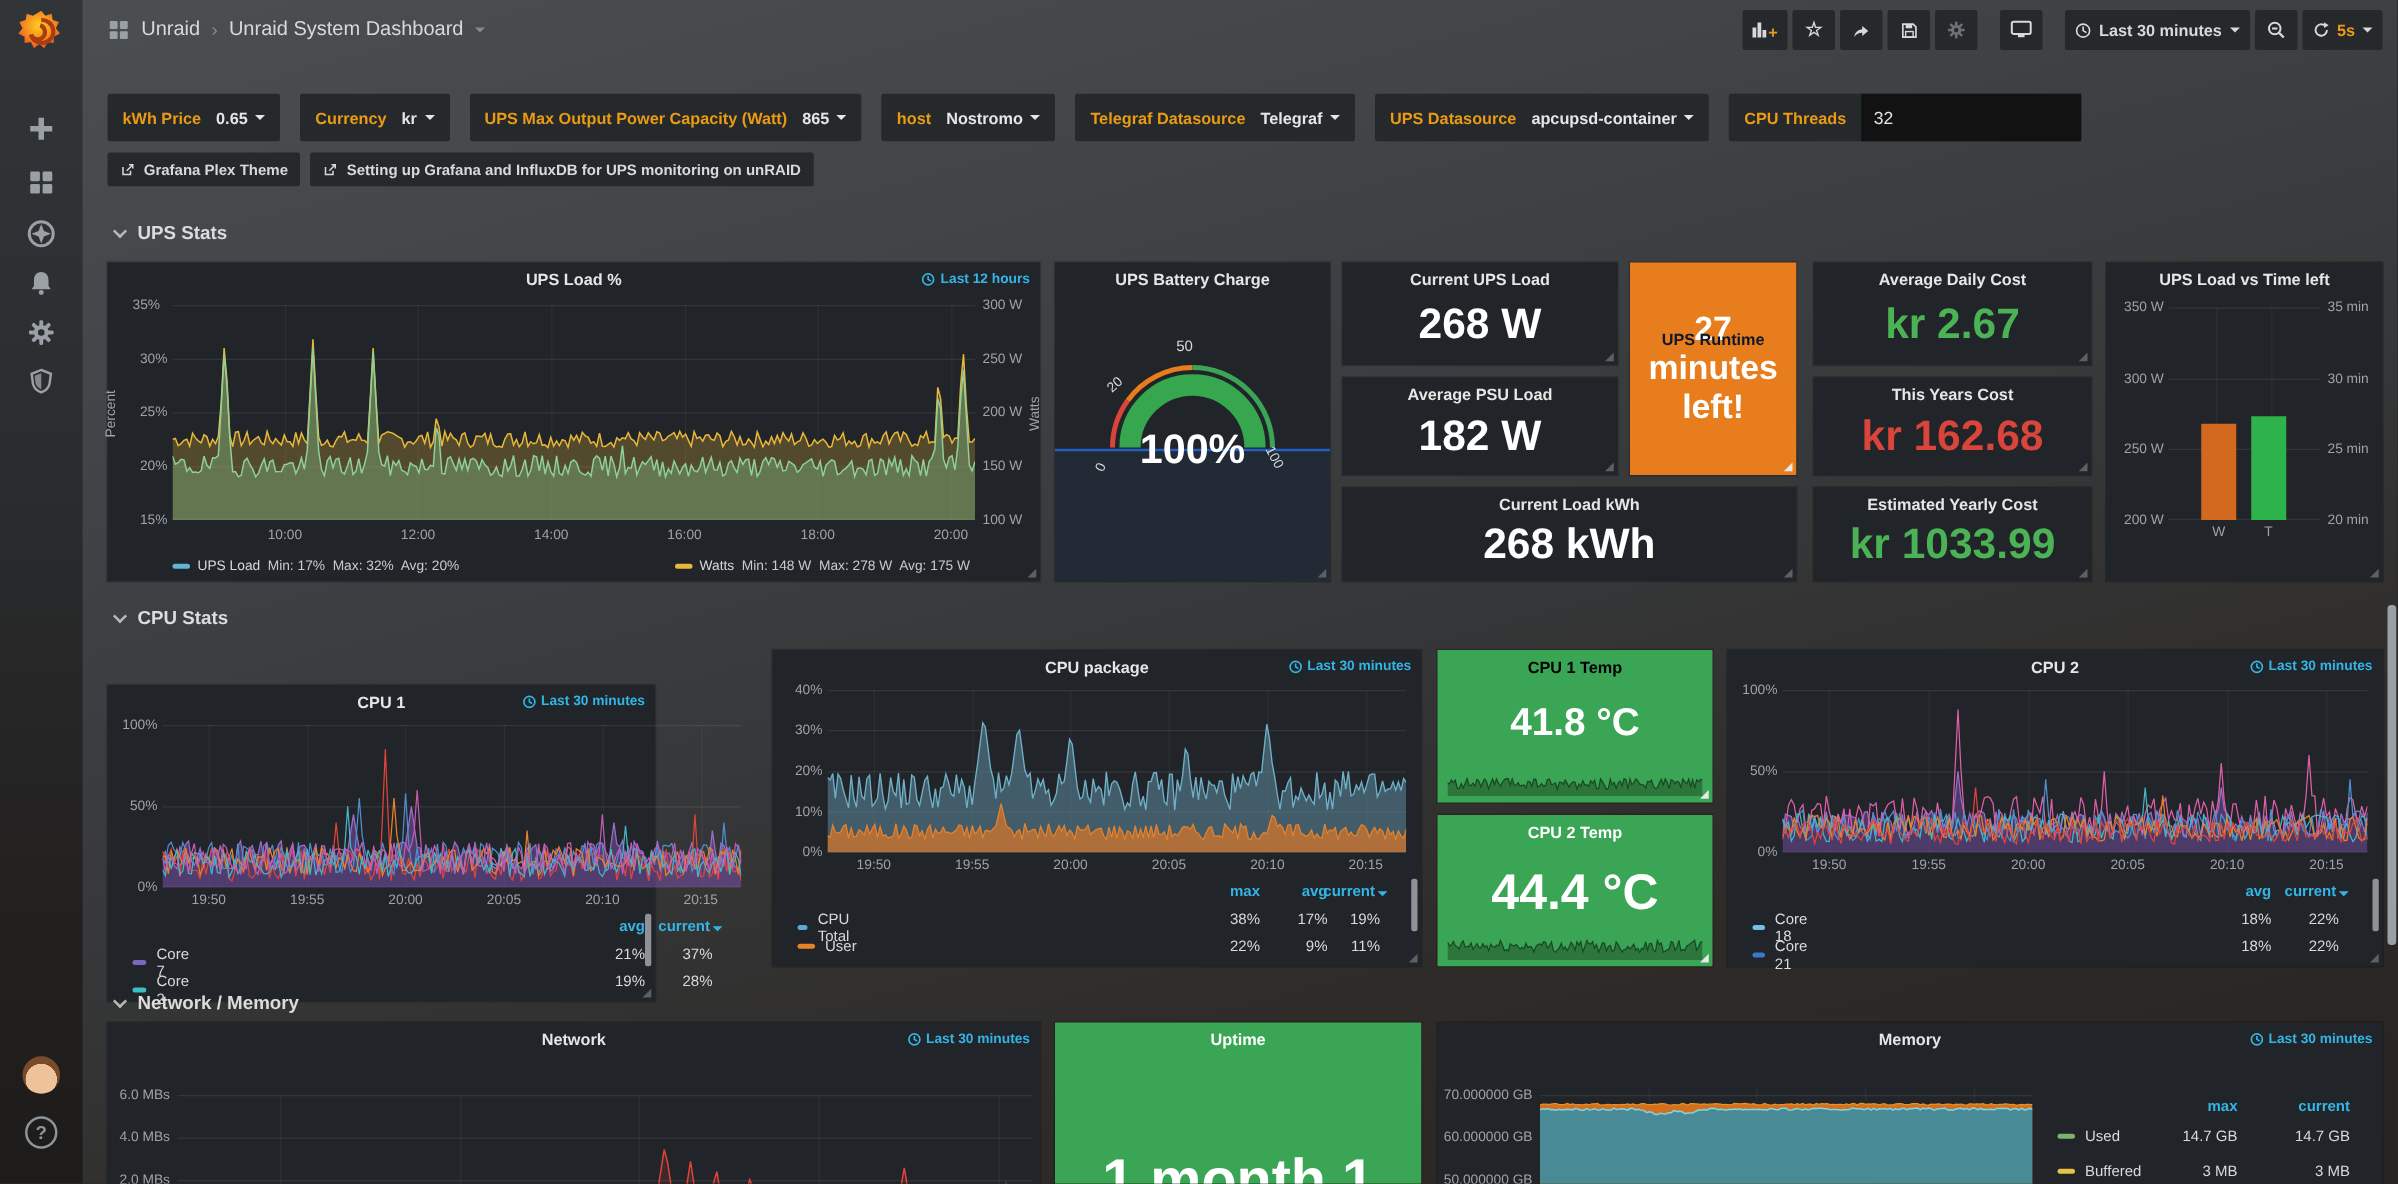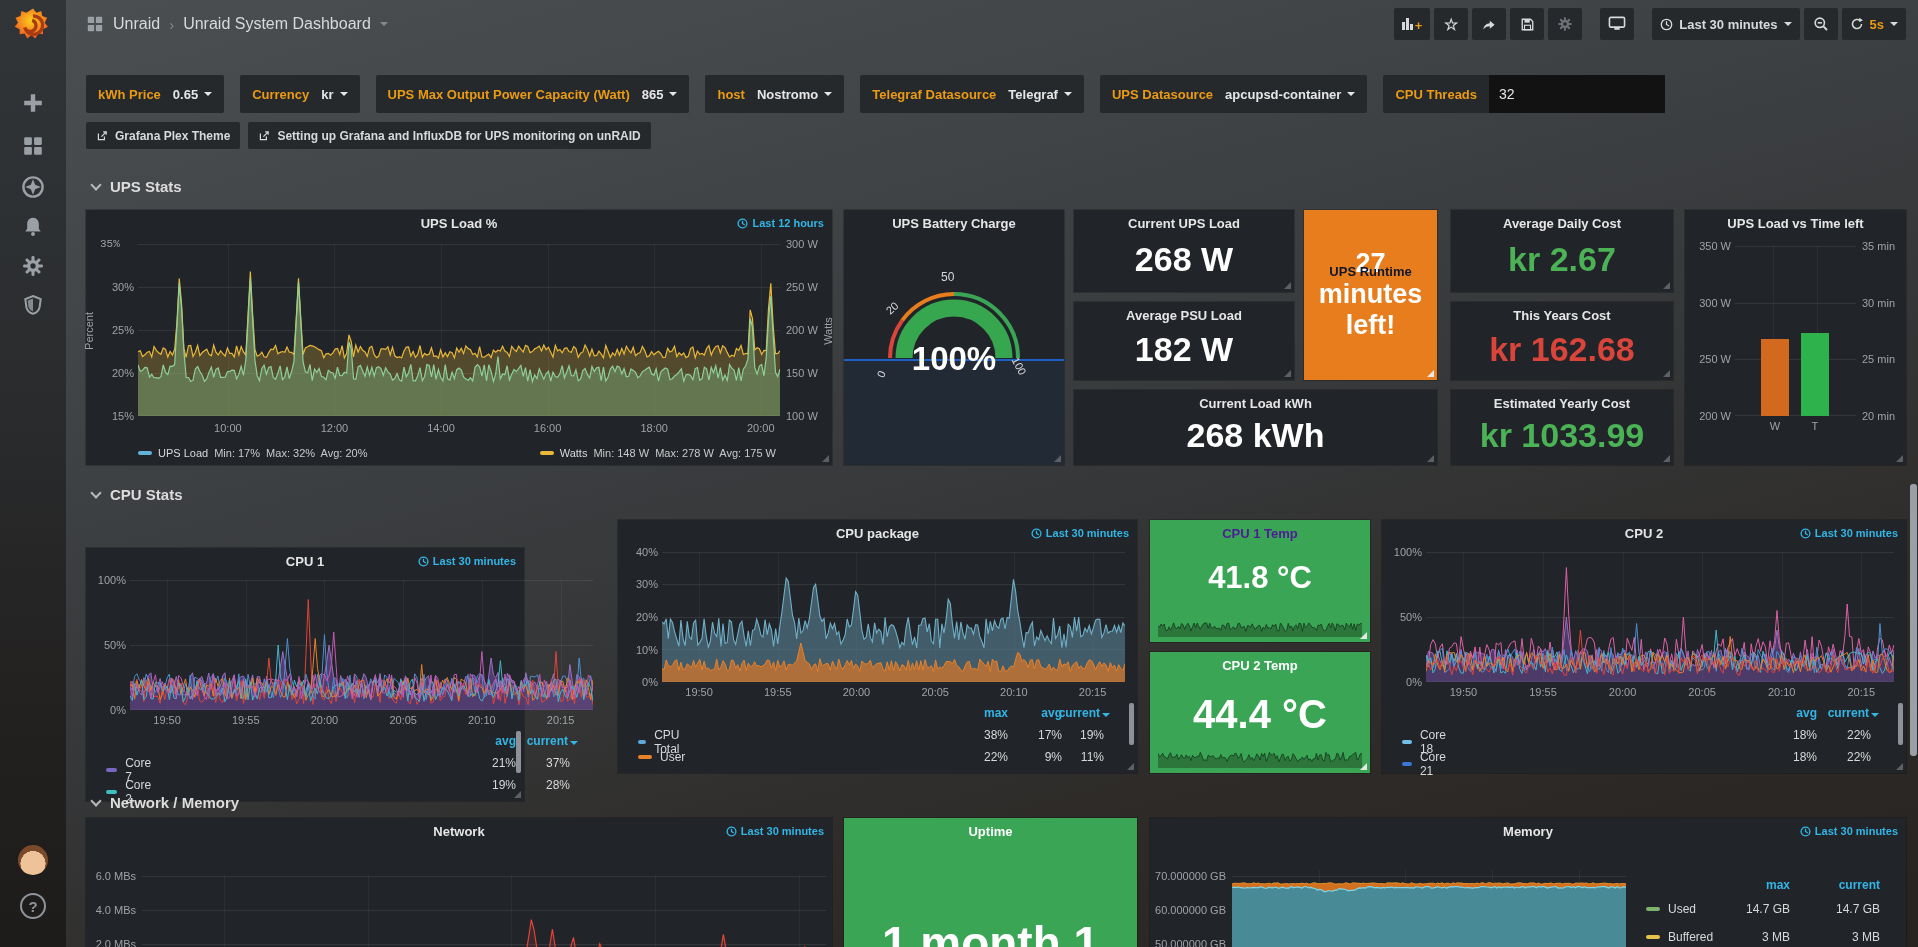--- a/index.html
+++ b/index.html
@@ -306,21 +306,21 @@
     <div class="ptitle">UPS Load %</div>
     <div class="ptime">
       <svg width="11" height="11" viewBox="0 0 20 20">
           <circle cx="10" cy="10" r="8" fill="none" stroke="#33b5e5" stroke-width="2.4"></circle>
           <path d="M10 5v5l4 2.4" fill="none" stroke="#33b5e5" stroke-width="2.4"></path>
         </svg>
       <span>Last 12 hours</span>
     </div>
     <span class="ylab" style="left:-16px;top:115px;">Percent</span>
     <span class="ylab" style="right:-10px;top:115px;">Watts</span>
-    <span class="tick" style="left:14px;width:34px;text-align:left;top:28px;font-family:Liberation Mono, monospace;">35%</span>
+    <span class="tick" style="left:14px;width:34px;text-align:center;top:28px;">35%</span>
     <span class="tick" style="left:14px;width:34px;text-align:right;top:71px;">30%</span>
     <span class="tick" style="left:14px;width:34px;text-align:right;top:114px;">25%</span>
     <span class="tick" style="left:14px;width:34px;text-align:right;top:157px;">20%</span>
     <span class="tick" style="left:14px;width:34px;text-align:right;top:200px;">15%</span>
     <span class="tick" style="left:700px;top:28px;">300 W</span>
     <span class="tick" style="left:700px;top:71px;">250 W</span>
     <span class="tick" style="left:700px;top:114px;">200 W</span>
     <span class="tick" style="left:700px;top:157px;text-align:right;">150 W</span>
     <span class="tick" style="left:700px;top:200px;">100 W</span>
     <div class="plot" style="left:52px;top:34px;width:642px;height:172px;">
@@ -582,21 +582,21 @@
         </span>
       <span class="cell" style="left:330px;width:60px;top:230px;">22%</span>
       <span class="cell" style="left:386px;width:58px;top:230px;">9%</span>
       <span class="cell" style="left:430px;width:56px;top:230px;">11%</span>
     </div>
     <div class="lscroll" style="right:3px;top:183px;height:42px;"></div>
     <i class="rz"></i>
   </div>
 
   <div class="panel" style="left:1150px;top:520px;width:220px;height:122px;background:#3aa655;">
-    <div class="ptitle" style="color:#4c1d95;">CPU 1 Temp</div>
+    <div class="ptitle" style="color:#000000;">CPU 1 Temp</div>
     <div class="statv" style="top:40px;font-size:31px;">41.8 °C</div>
     <div class="plot" style="left:8px;right:8px;bottom:5px;height:22px;">
       <svg viewBox="0 0 100 100" preserveAspectRatio="none">
         <g>
             <polygon points="0,100 0.00,49.52 0.77,55.18 1.54,40.98 2.31,50.74 3.08,40.88 3.85,71.52 4.62,70.93 5.38,53.33 6.15,69.92 6.92,53.45 7.69,35.87 8.46,59.53 9.23,61.61 10.00,51.84 10.77,63.68 11.54,38.75 12.31,44.56 13.08,65.70 13.85,48.20 14.62,37.38 15.38,48.92 16.15,73.31 16.92,53.63 17.69,36.68 18.46,57.39 19.23,36.64 20.00,52.31 20.77,63.80 21.54,49.74 22.31,39.14 23.08,35.84 23.85,36.26 24.62,60.51 25.38,36.87 26.15,59.54 26.92,59.75 27.69,50.22 28.46,62.92 29.23,60.20 30.00,59.21 30.77,69.72 31.54,45.18 32.31,47.19 33.08,63.28 33.85,38.03 34.62,37.48 35.38,66.94 36.15,62.08 36.92,53.41 37.69,64.02 38.46,60.68 39.23,38.33 40.00,37.85 40.77,57.14 41.54,55.57 42.31,51.79 43.08,74.80 43.85,48.45 44.62,49.14 45.38,57.01 46.15,40.31 46.92,53.26 47.69,67.08 48.46,54.49 49.23,47.47 50.00,48.36 50.77,74.32 51.54,55.11 52.31,64.17 53.08,43.13 53.85,59.50 54.62,57.86 55.38,64.25 56.15,43.99 56.92,52.75 57.69,41.02 58.46,71.90 59.23,72.17 60.00,36.77 60.77,46.57 61.54,59.47 62.31,74.84 63.08,71.34 63.85,37.97 64.62,58.56 65.38,49.53 66.15,71.00 66.92,51.25 67.69,44.48 68.46,61.91 69.23,36.27 70.00,39.52 70.77,74.02 71.54,36.93 72.31,57.99 73.08,50.67 73.85,36.57 74.62,43.22 75.38,55.19 76.15,58.52 76.92,58.54 77.69,70.91 78.46,46.13 79.23,47.28 80.00,41.17 80.77,62.71 81.54,72.79 82.31,69.30 83.08,51.61 83.85,38.39 84.62,58.63 85.38,36.16 86.15,47.41 86.92,72.50 87.69,39.69 88.46,43.20 89.23,54.24 90.00,45.54 90.77,49.07 91.54,67.18 92.31,37.03 93.08,48.37 93.85,54.66 94.62,37.51 95.38,64.43 96.15,40.01 96.92,70.30 97.69,40.59 98.46,46.57 99.23,38.73 100.00,40.17 100,100" fill="rgba(30,70,35,0.5)" stroke="none"></polygon>
             <polyline points="0.00,49.52 0.77,55.18 1.54,40.98 2.31,50.74 3.08,40.88 3.85,71.52 4.62,70.93 5.38,53.33 6.15,69.92 6.92,53.45 7.69,35.87 8.46,59.53 9.23,61.61 10.00,51.84 10.77,63.68 11.54,38.75 12.31,44.56 13.08,65.70 13.85,48.20 14.62,37.38 15.38,48.92 16.15,73.31 16.92,53.63 17.69,36.68 18.46,57.39 19.23,36.64 20.00,52.31 20.77,63.80 21.54,49.74 22.31,39.14 23.08,35.84 23.85,36.26 24.62,60.51 25.38,36.87 26.15,59.54 26.92,59.75 27.69,50.22 28.46,62.92 29.23,60.20 30.00,59.21 30.77,69.72 31.54,45.18 32.31,47.19 33.08,63.28 33.85,38.03 34.62,37.48 35.38,66.94 36.15,62.08 36.92,53.41 37.69,64.02 38.46,60.68 39.23,38.33 40.00,37.85 40.77,57.14 41.54,55.57 42.31,51.79 43.08,74.80 43.85,48.45 44.62,49.14 45.38,57.01 46.15,40.31 46.92,53.26 47.69,67.08 48.46,54.49 49.23,47.47 50.00,48.36 50.77,74.32 51.54,55.11 52.31,64.17 53.08,43.13 53.85,59.50 54.62,57.86 55.38,64.25 56.15,43.99 56.92,52.75 57.69,41.02 58.46,71.90 59.23,72.17 60.00,36.77 60.77,46.57 61.54,59.47 62.31,74.84 63.08,71.34 63.85,37.97 64.62,58.56 65.38,49.53 66.15,71.00 66.92,51.25 67.69,44.48 68.46,61.91 69.23,36.27 70.00,39.52 70.77,74.02 71.54,36.93 72.31,57.99 73.08,50.67 73.85,36.57 74.62,43.22 75.38,55.19 76.15,58.52 76.92,58.54 77.69,70.91 78.46,46.13 79.23,47.28 80.00,41.17 80.77,62.71 81.54,72.79 82.31,69.30 83.08,51.61 83.85,38.39 84.62,58.63 85.38,36.16 86.15,47.41 86.92,72.50 87.69,39.69 88.46,43.20 89.23,54.24 90.00,45.54 90.77,49.07 91.54,67.18 92.31,37.03 93.08,48.37 93.85,54.66 94.62,37.51 95.38,64.43 96.15,40.01 96.92,70.30 97.69,40.59 98.46,46.57 99.23,38.73 100.00,40.17" fill="none" stroke="rgba(20,55,28,0.8)" stroke-width="1" vector-effect="non-scaling-stroke"></polyline>
           </g>
       </svg>
     </div>
     <i class="rz w"></i>

